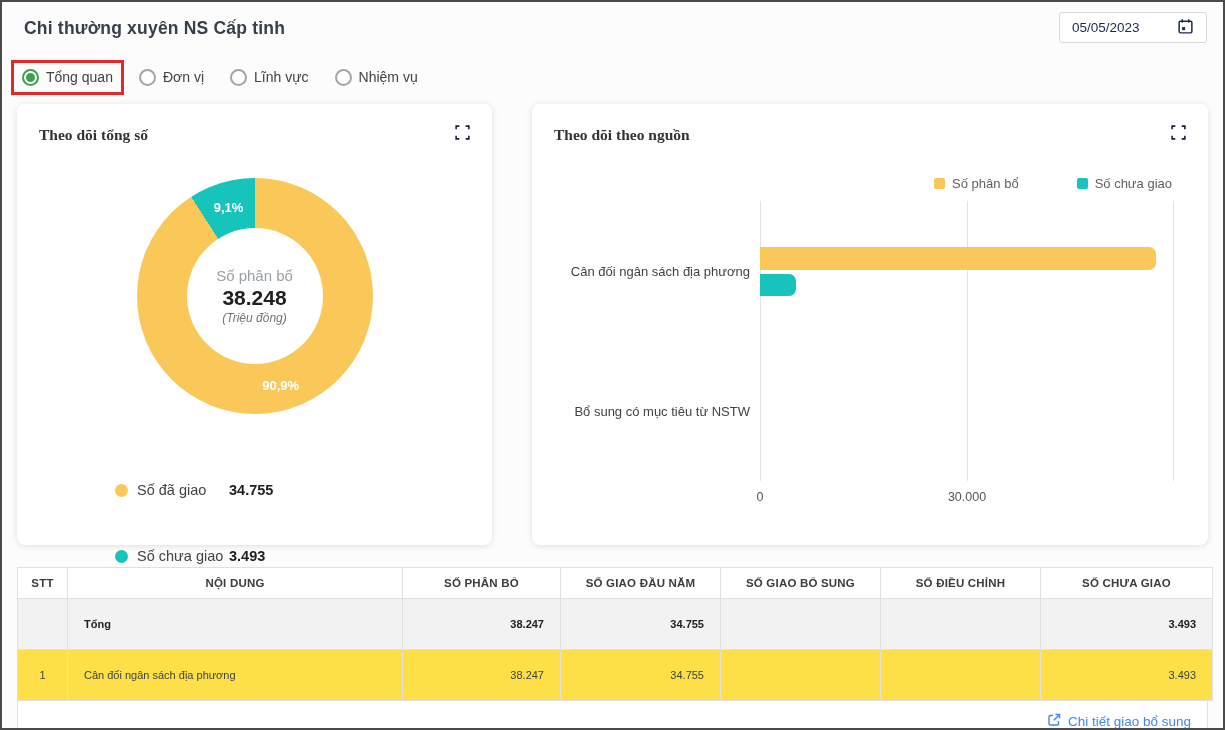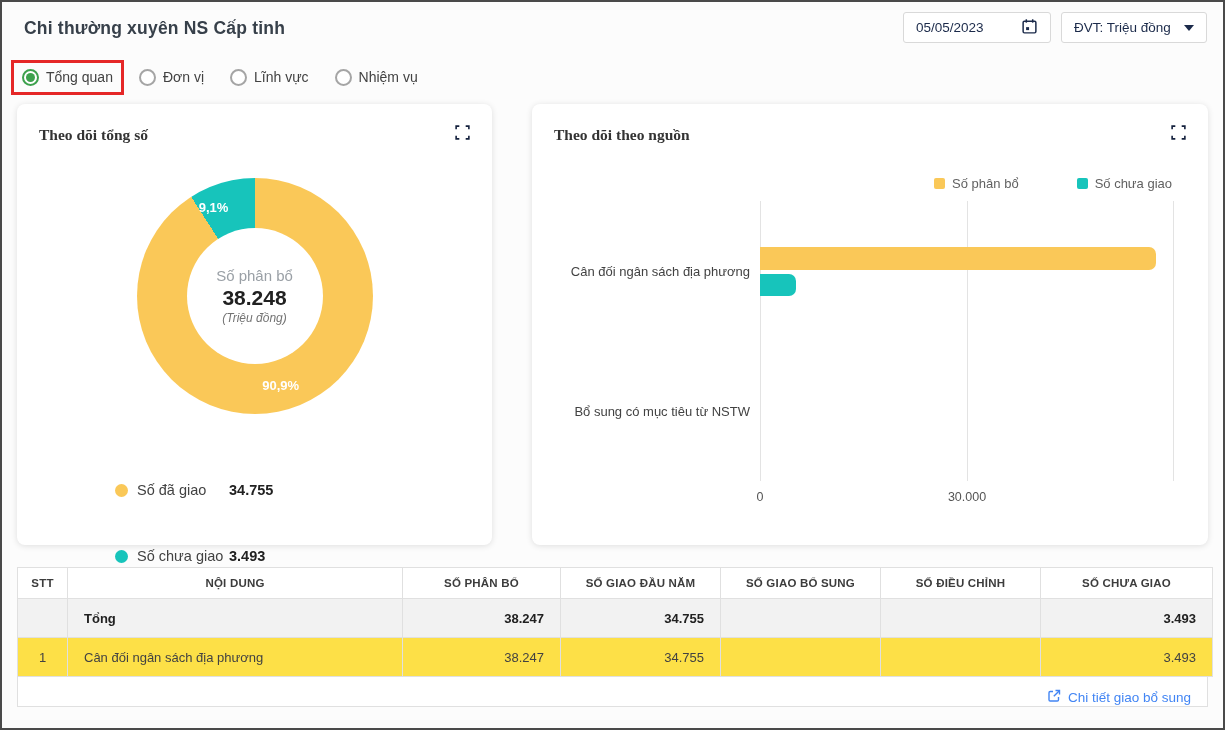--- a/index.html
+++ b/index.html
@@ -98,21 +98,21 @@
   .hbar-tick { position: absolute; top: 9px; transform: translateX(-50%); font-size: 12.5px; color: #555; }
 
   
   .table-wrap { margin: 22px 15px 0 15px; }
   table { width: 100%; border-collapse: collapse; table-layout: fixed; background: #fde047; }
   th, td { border: 1px solid #e0e0e0; }
   th {
     height: 31px; font-size: 11.5px; font-weight: bold; color: #3c3c3c;
     text-align: center; background: #fff; letter-spacing: .2px;
   }
-  td { height: 39px; font-size: 13px; color: #424242; padding: 0 16px; }
+  td { height: 51px; font-size: 11px; color: #424242; padding: 0 16px; }
   td.num { text-align: right; }
   td.ctr { text-align: center; padding: 0; }
   tr.total-row td { background: #f2f2f2; font-weight: bold; color: #212121; }
   .table-footer {
     height: 30px; border: 1px solid #e0e0e0; border-top: none; background: #fff;
     display: flex; align-items: flex-end; justify-content: flex-end; padding: 0 16px;
   }
   .detail-link { display: flex; align-items: center; gap: 7px; font-size: 13.5px; color: #4285f4;
                  text-decoration: none; cursor: pointer; }
 </style>
@@ -128,24 +128,20 @@
         <span>05/05/2023</span>
         <span>
           <svg width="17" height="17" viewBox="0 0 16 16" fill="none" stroke="#1b2a4a" stroke-width="1.4">
             <rect x="2" y="3" width="12" height="11" rx="1.2"></rect>
             <line x1="5" y1="1.2" x2="5" y2="4.4"></line>
             <line x1="11" y1="1.2" x2="11" y2="4.4"></line>
             <rect x="4.8" y="8.6" width="2.8" height="2.8" fill="#1b2a4a" stroke="none"></rect>
           </svg>
         </span>
       </div>
-      <div class="ctrl-box dvt-box">
-        <span>ĐVT: Triệu đồng</span>
-        <span class="caret-down"></span>
-      </div>
     </div>
   </div>
 
   <div class="filter-row">
     <div class="radio-item selected highlighted">
       <span class="radio-circle"></span>
       <span>Tổng quan</span>
     </div>
     <div class="radio-item">
       <span class="radio-circle"></span>
@@ -169,21 +165,21 @@
         <svg width="17" height="17" viewBox="0 0 16 16" fill="none" stroke="#13203c" stroke-width="1.5">
           <path d="M2 5V2h3"></path>
             <path d="M11 2h3v3"></path>
             <path d="M14 11v3h-3"></path>
             <path d="M5 14H2v-3"></path>
         </svg>
       </button>
       <div class="donut-wrap">
         <div class="donut" style="background: conic-gradient(rgb(250, 200, 88) 0%, rgb(250, 200, 88) 90.9%, rgb(23, 196, 187) 90.9%, rgb(23, 196, 187) 100%);"></div>
         <span class="slice-label" style="left: 144.227px; top: 207.225px;">90,9%</span>
-        <span class="slice-label" style="left: 77px; top: 28.7746px;">9,1%</span>
+        <span class="slice-label" style="left: 92px; top: 28.7746px;">9,1%</span>
         <div class="donut-hole">
           <div class="donut-center-label">Số phân bổ</div>
           <div class="donut-center-value">38.248</div>
           <div class="donut-center-unit">(Triệu đồng)</div>
         </div>
       </div>
       <div class="pie-legend">
         <div class="pie-legend-item">
           <span class="dot" style="background: rgb(250, 200, 88);"></span>
           <span class="lbl">Số đã giao</span>

